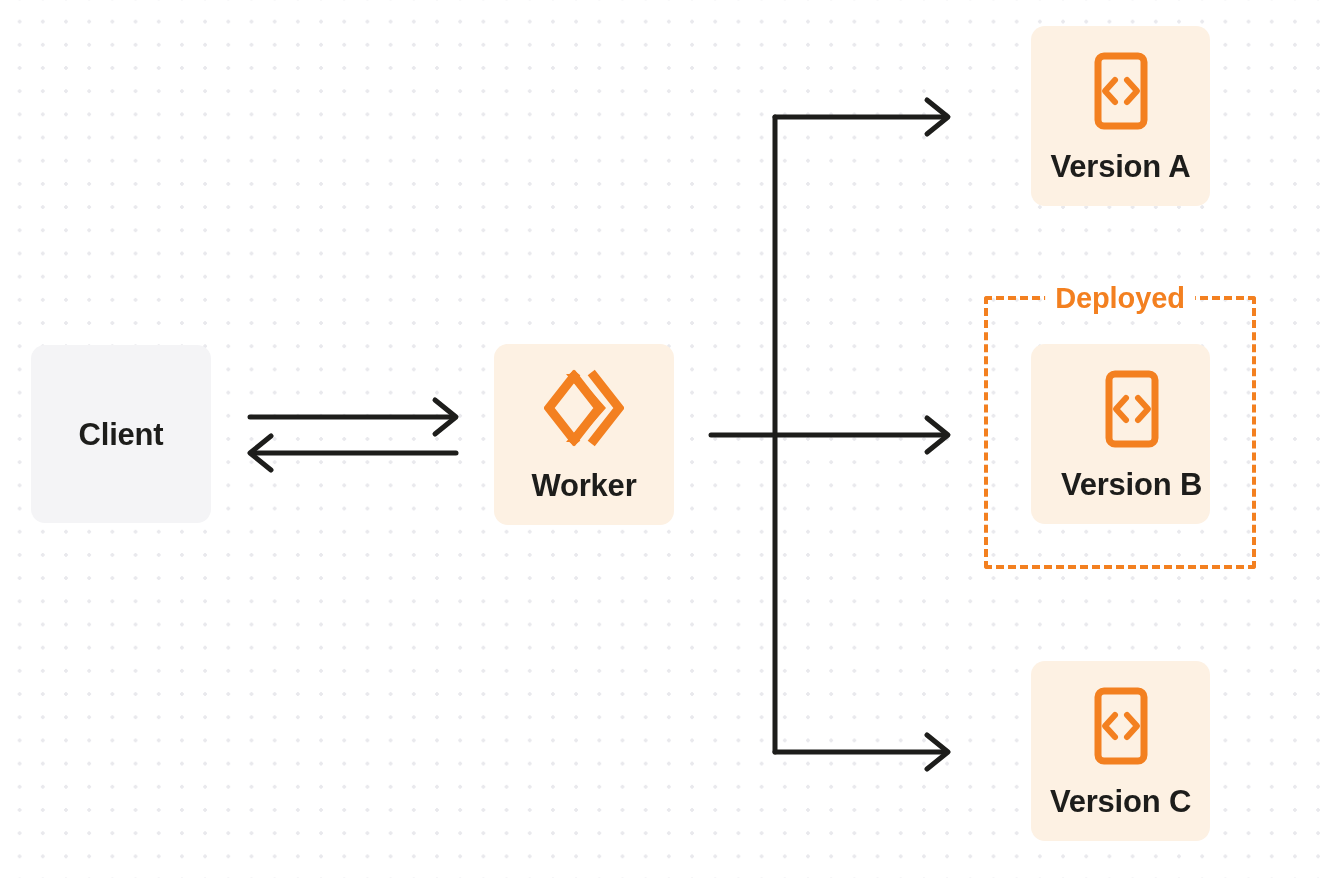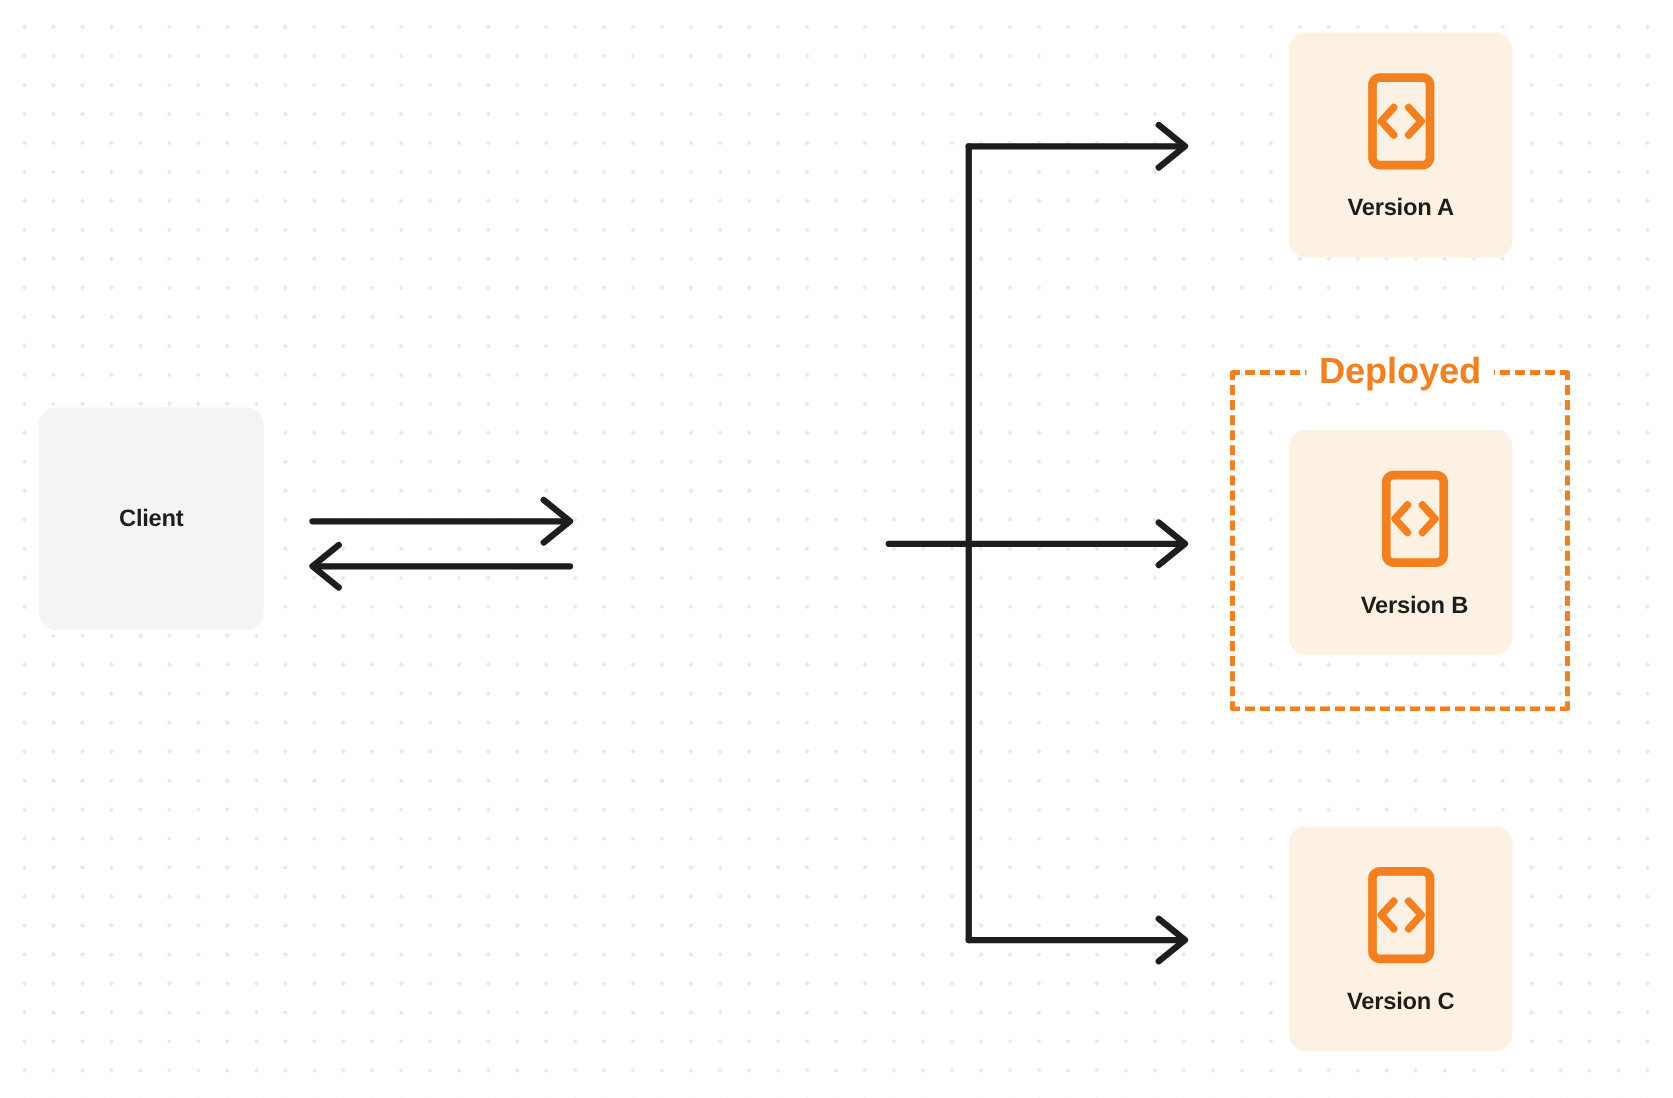--- a/index.html
+++ b/index.html
@@ -25,32 +25,32 @@
   .node {
     position: absolute;
     border-radius: 14px;
     display: flex;
     flex-direction: column;
     align-items: center;
     justify-content: center;
     box-sizing: border-box;
   }
   .node-label {
-    font-size: 19px;
+    font-size: 31px;
     font-weight: 700;
     color: #1d1d1b;
     letter-spacing: -0.2px;
     line-height: 1;
     white-space: nowrap;
   }
 
   
   #client-node {
     left: 31px;
-    top: 326px;
+    top: 345px;
     width: 180px;
     height: 178px;
     background: #f4f4f6;
   }
 
   
   #worker-node {
     left: 494px;
     top: 344px;
     width: 180px;
@@ -168,20 +168,33 @@
       <path class="conn" d="M 775 752 L 944 752"></path>
       <path class="conn" d="M 927 735 L 948 752 L 927 769"></path>
     </g>
   </svg>
 
 
   <div class="node" id="client-node">
     <span class="node-label">Client</span>
   </div>
 
+  <div class="node" id="worker-node">
+    <span class="icon-wrap">
+      <svg width="80" height="80" viewBox="0 0 80 80" xmlns="http://www.w3.org/2000/svg">
+
+        <path d="M 32 6 L 62 40 L 32 74 L 22 74 L 52 40 L 22 6 Z" fill="#f38020"></path>
+        <path d="M 32 6 L 22 6 L 2 40 L 22 74 L 32 74 L 12 40 Z" fill="#f38020" opacity="0"></path>
+        <path d="M 30 8 L 5 40 L 30 72" fill="none" stroke="#f38020" stroke-width="9" stroke-linecap="square" stroke-linejoin="miter"></path>
+        <path d="M 30 8 L 55 40 L 30 72" fill="none" stroke="#f38020" stroke-width="9" stroke-linecap="square" stroke-linejoin="miter"></path>
+        <path d="M 50 8 L 75 40 L 50 72" fill="none" stroke="#f38020" stroke-width="9" stroke-linecap="square" stroke-linejoin="miter"></path>
+      </svg>
+    </span>
+    <span class="node-label">Worker</span>
+  </div>
 
   <div id="deployed-group">
     <span id="deployed-label">Deployed</span>
   </div>
 
   <div class="node version-node" id="version-a-node">
     <span class="icon-wrap">
       <svg width="62" height="80" viewBox="0 0 62 80" xmlns="http://www.w3.org/2000/svg">
         <rect x="8" y="5" width="46" height="70" rx="6" ry="6" fill="none" stroke="#f38020" stroke-width="7"></rect>
         <path d="M 25 29 L 15 40 L 25 51" fill="none" stroke="#f38020" stroke-width="6" stroke-linecap="round" stroke-linejoin="round"></path>

